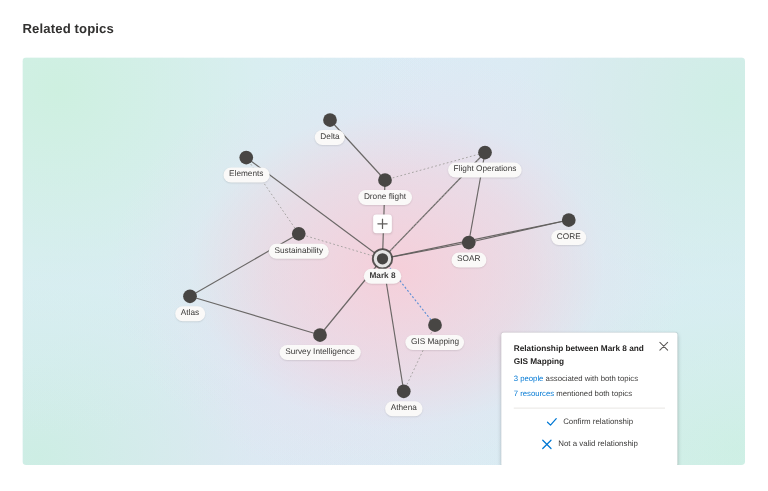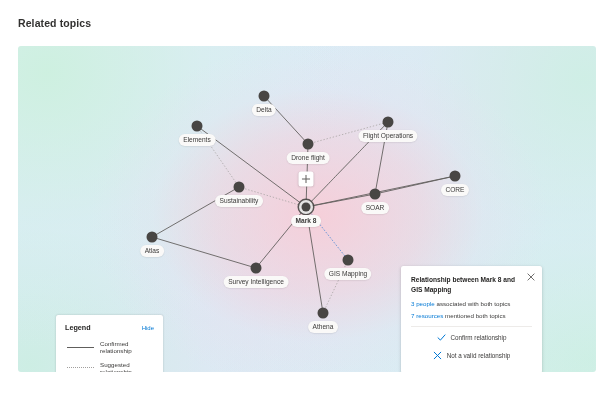--- a/index.html
+++ b/index.html
@@ -255,39 +255,20 @@
       <div class="node-dot" style="left: 305px; top: 267px;"></div>
       <div class="node-label" style="left: 305px; top: 275px;">Athena</div>
     </div>
 
   <div id="zoom-plus-btn" style="left:288px; top:133px;">
     <svg width="9" height="9" viewBox="0 0 9 9">
       <path d="M4.5 0.8 L4.5 8.2 M0.8 4.5 L8.2 4.5" stroke="#605e5c" stroke-width="1" stroke-linecap="round"></path>
     </svg>
   </div>
 
-  <div id="legend">
-    <div class="legend-head">
-      <span class="legend-title">Legend</span>
-      <span class="legend-hide">Hide</span>
-    </div>
-    <div class="legend-row">
-      <span class="legend-key">
-          <span class="key-line-solid"></span>
-        </span>
-      <span class="legend-text">Confirmed relationship</span>
-    </div>
-    <div class="legend-row">
-      <span class="legend-key">
-          <span class="key-line-dotted"></span>
-        </span>
-      <span class="legend-text">Suggested relationship</span>
-    </div>
-
-  </div>
 
   <div id="relationship-card">
     <span id="card-close-btn">
       <svg width="8" height="8" viewBox="0 0 8 8">
         <path d="M0.9 0.9 L7.1 7.1 M7.1 0.9 L0.9 7.1" stroke="#605e5c" stroke-width="0.9" stroke-linecap="round"></path>
       </svg>
     </span>
     <div id="card-heading">Relationship between Mark 8 and GIS Mapping</div>
     <div class="card-stat">
       <a>3 people</a>

